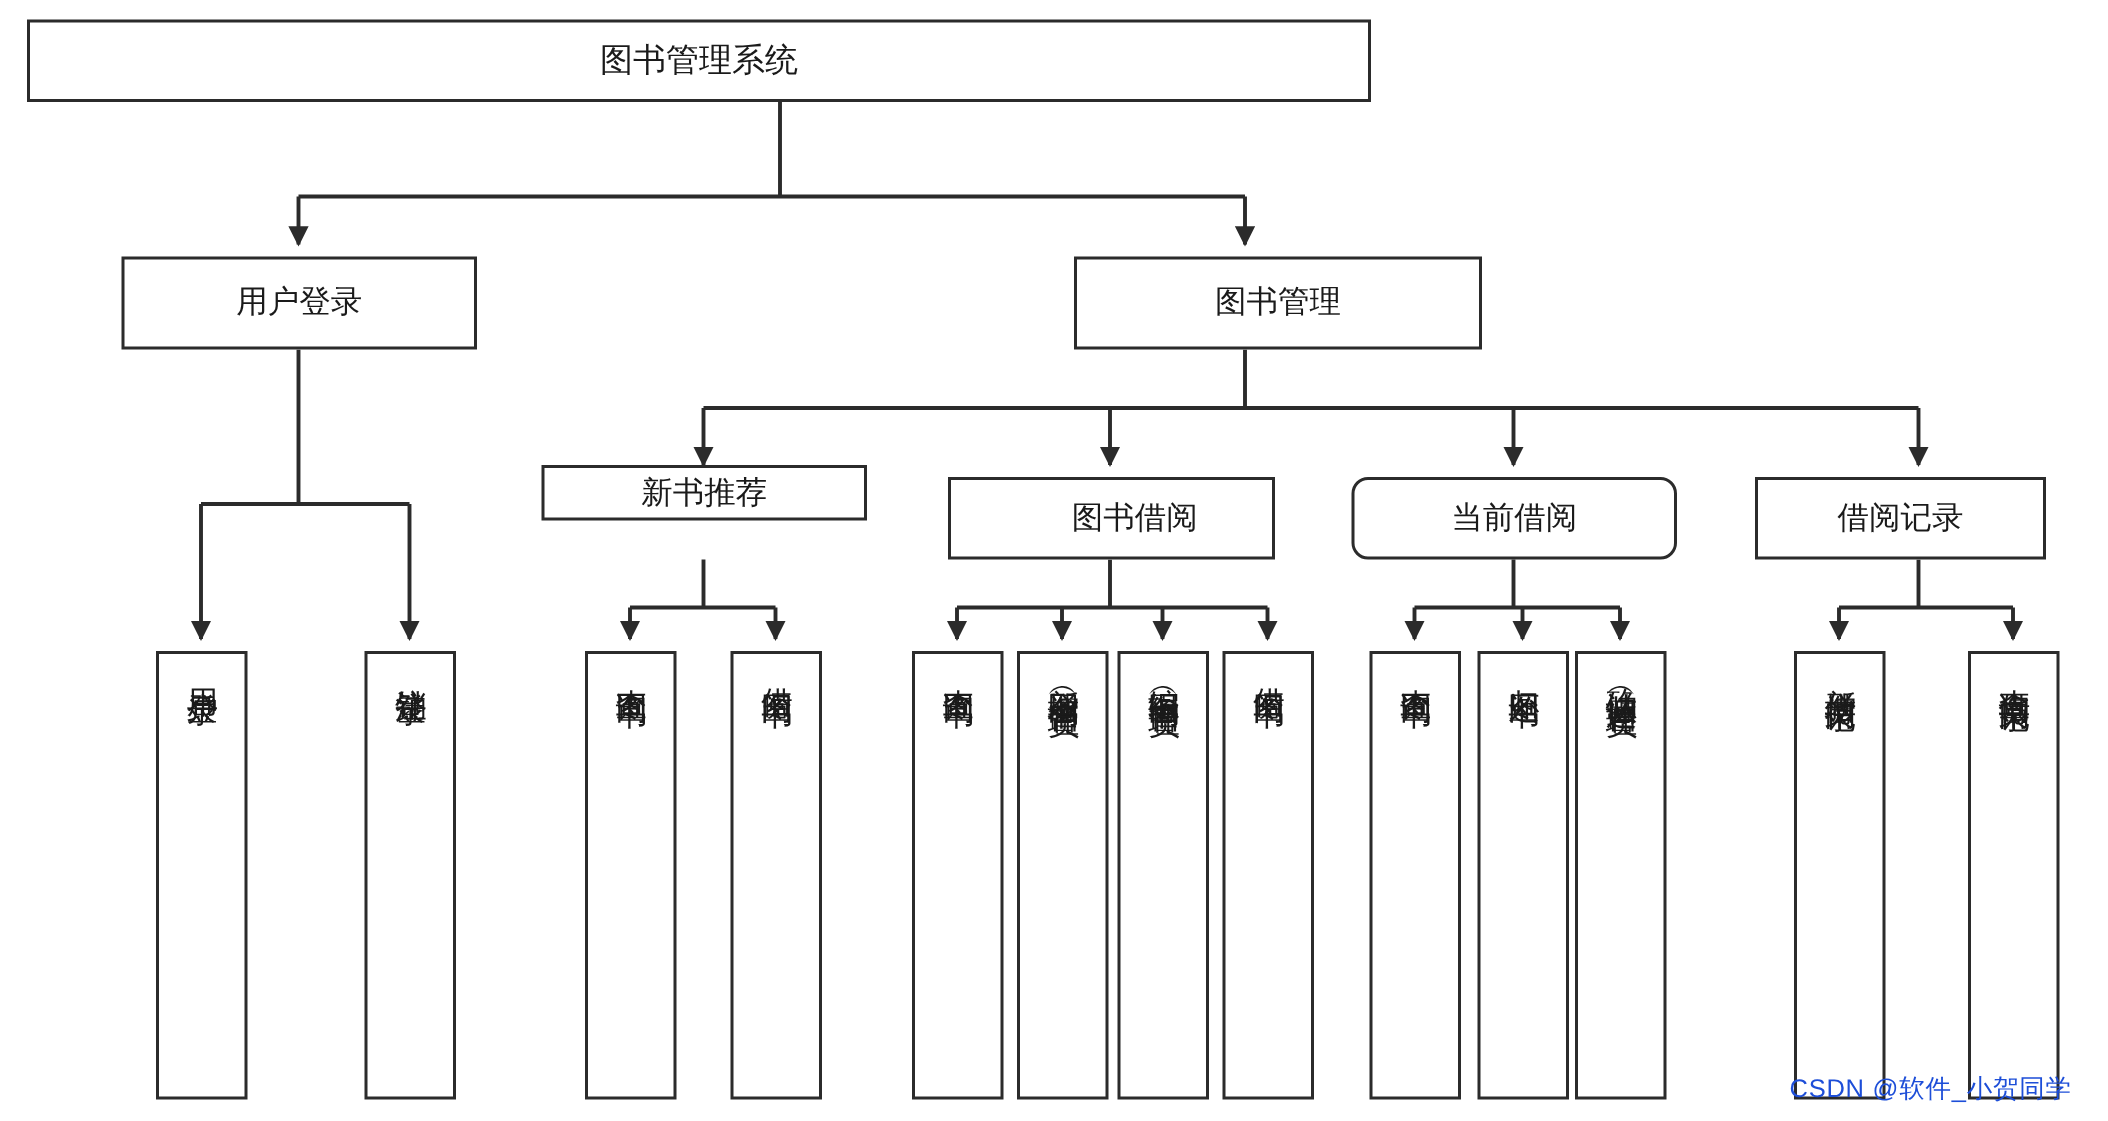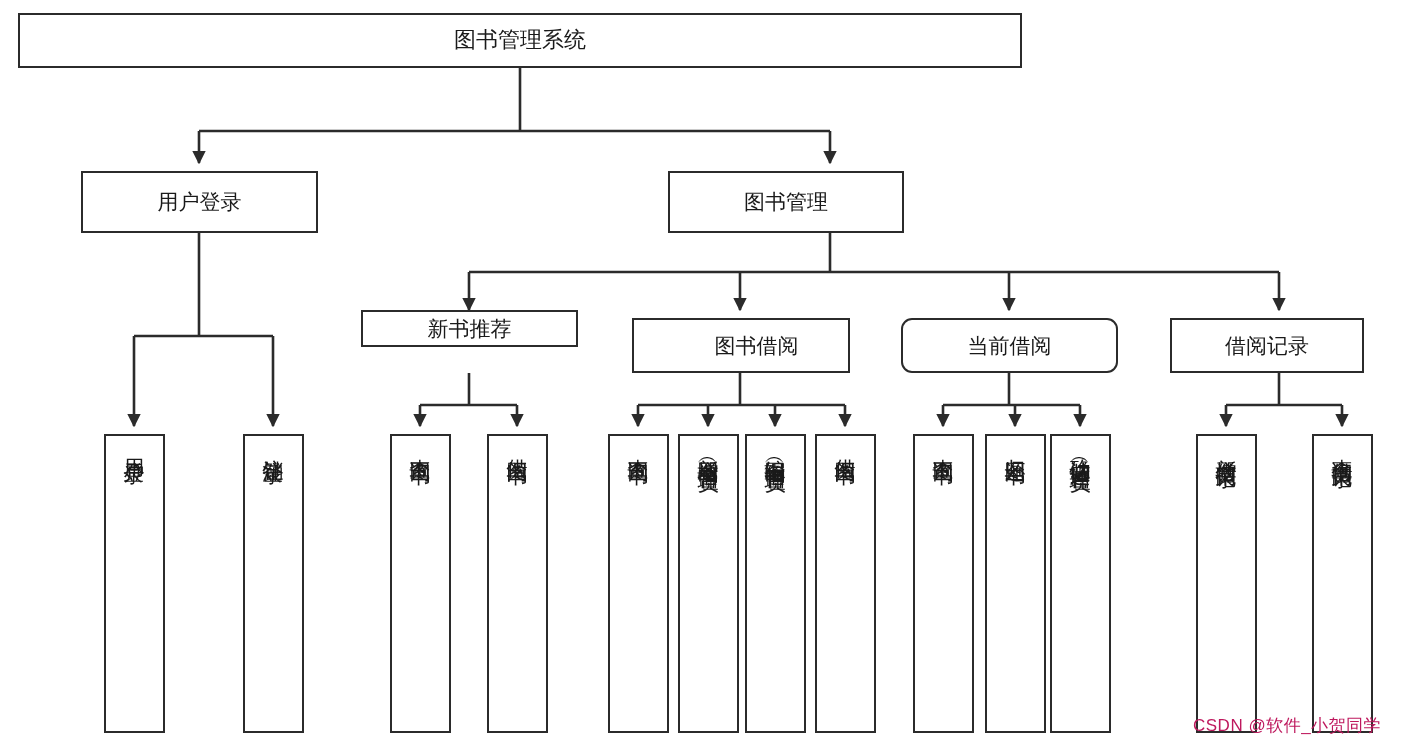--- a/index.html
+++ b/index.html
@@ -52,21 +52,21 @@
   .node.vertical .label {
     writing-mode: vertical-rl;
     text-orientation: upright;
     font-size: 21px;
     letter-spacing: 2px;
     line-height: 1;
   }
   .node.root .label { font-size: 22px; }
   .watermark {
     position: absolute;
-    color: #be185d;
+    color: #1d4ed8;
     font-size: 17px;
     letter-spacing: 0.5px;
     white-space: nowrap;
     user-select: none;
   }
 </style>
 </head>
 <body>
 
 <div id="canvas">
@@ -114,28 +114,28 @@
       <path d="M 1015 405 L 1015 426" marker-end="url(#arrow)"></path>
       <path d="M 1080 405 L 1080 426" marker-end="url(#arrow)"></path>
 
       <path d="M 1279 373 L 1279 405"></path>
       <path d="M 1226 405 L 1342 405"></path>
       <path d="M 1226 405 L 1226 426" marker-end="url(#arrow)"></path>
       <path d="M 1342 405 L 1342 426" marker-end="url(#arrow)"></path>
     </g>
   </svg>
 
-  <div class="node horizontal root" id="node-root" style="left:18px;top:13px;width:1004px;height:55px;">
+  <div class="node horizontal root" id="node-root" style="left:18px;top:13px;width:896px;height:55px;">
     <span class="label">图书管理系统</span>
   </div>
 
   <div class="node horizontal" style="left:81px;top:171px;width:237px;height:62px;">
     <span class="label">用户登录</span>
   </div>
-  <div class="node horizontal" style="left:668px;top:171px;width:236px;height:62px;">
+  <div class="node horizontal" style="left:716px;top:171px;width:272px;height:62px;">
     <span class="label">图书管理</span>
   </div>
 
   <div class="node horizontal" style="left:361px;top:310px;width:217px;height:37px;">
     <span class="label">新书推荐</span>
   </div>
   <div class="node horizontal" style="left:632px;top:318px;width:218px;height:55px;padding-left:31px;">
     <span class="label">图书借阅</span>
   </div>
   <div class="node horizontal" style="left:901px;top:318px;width:217px;height:55px;border-radius:11px;">

